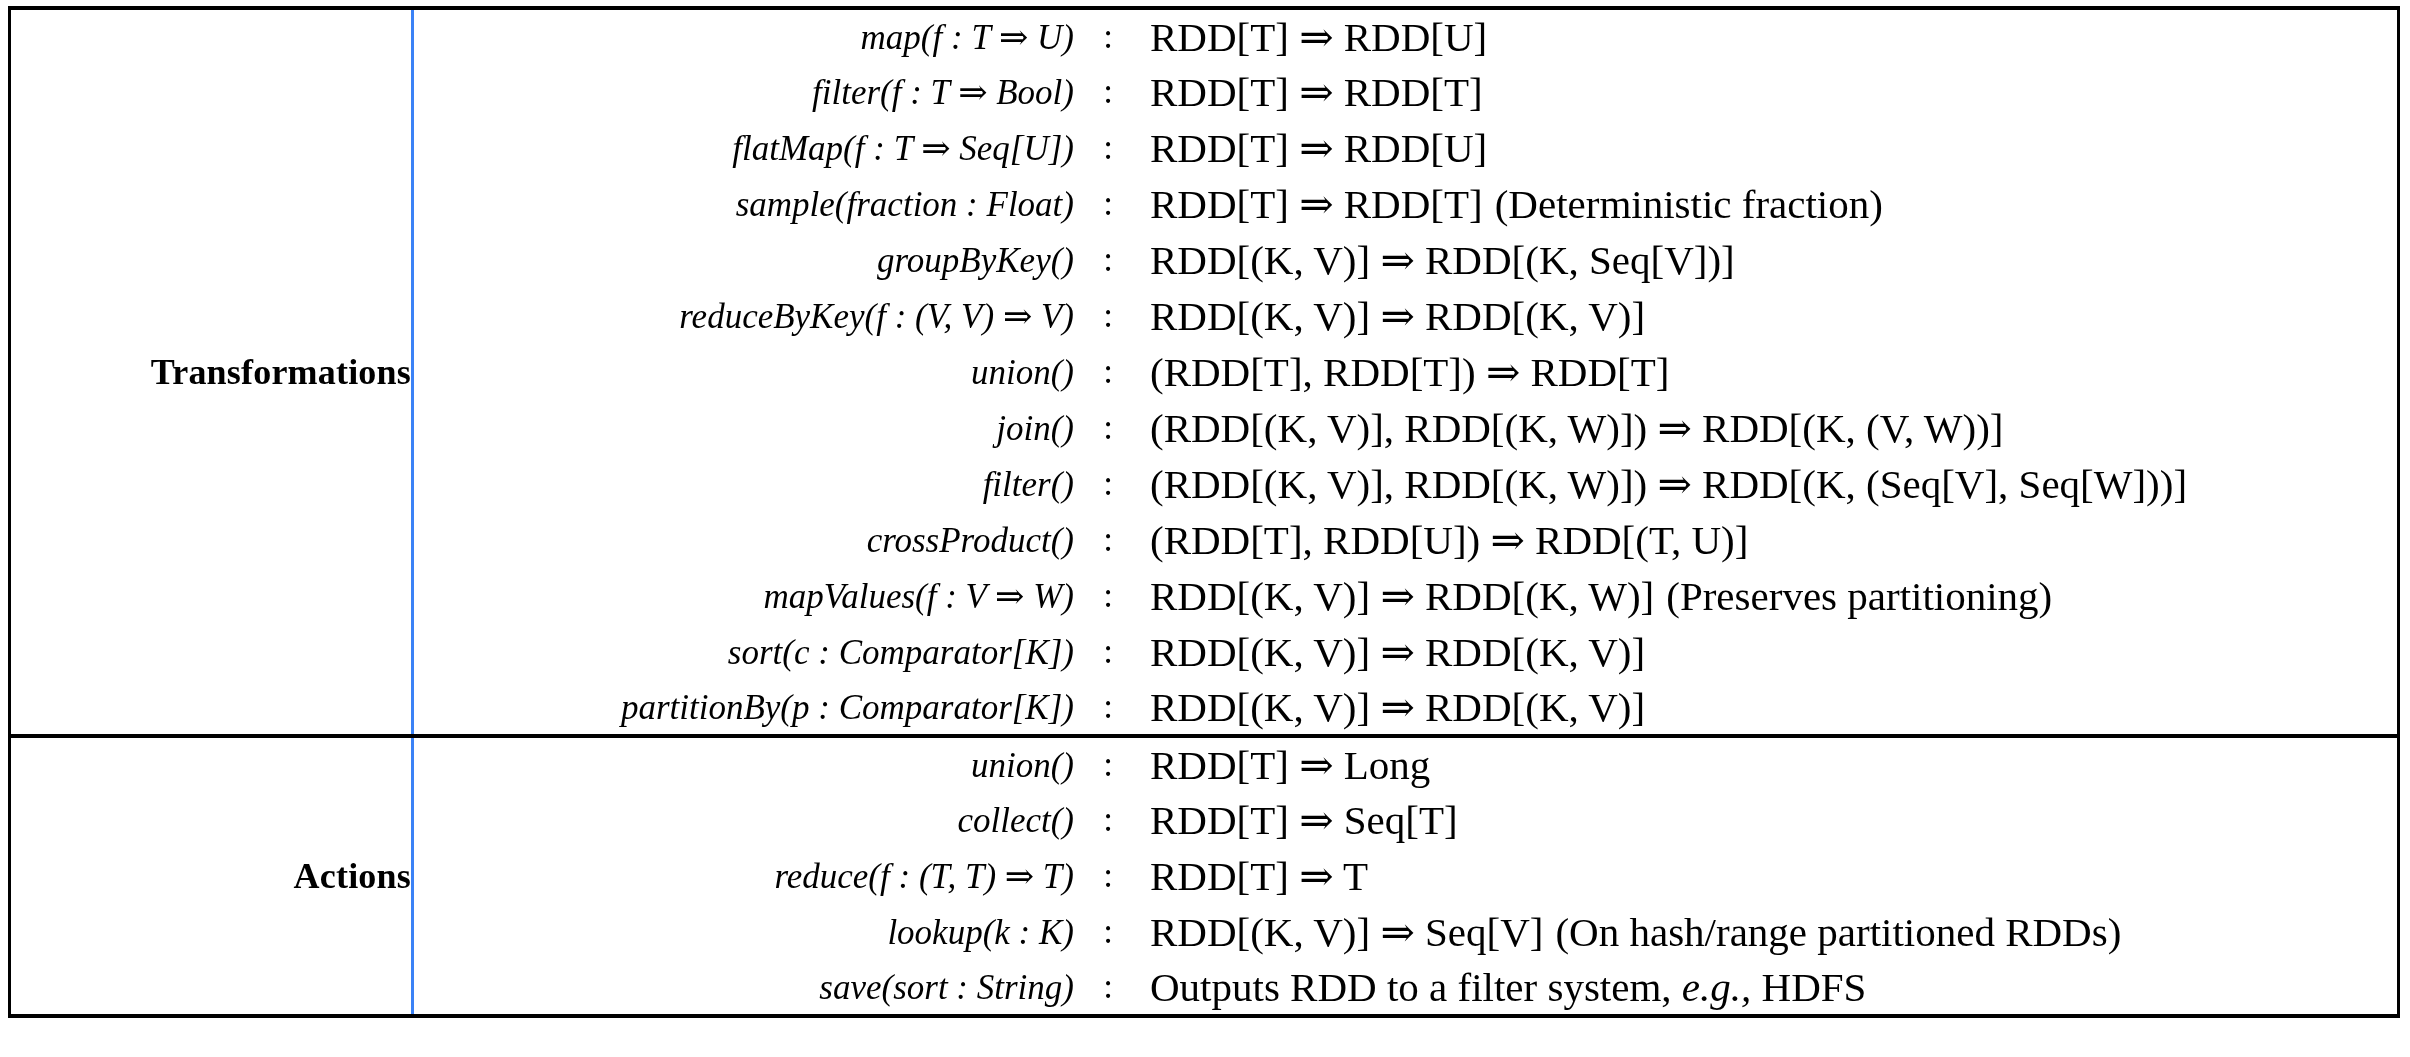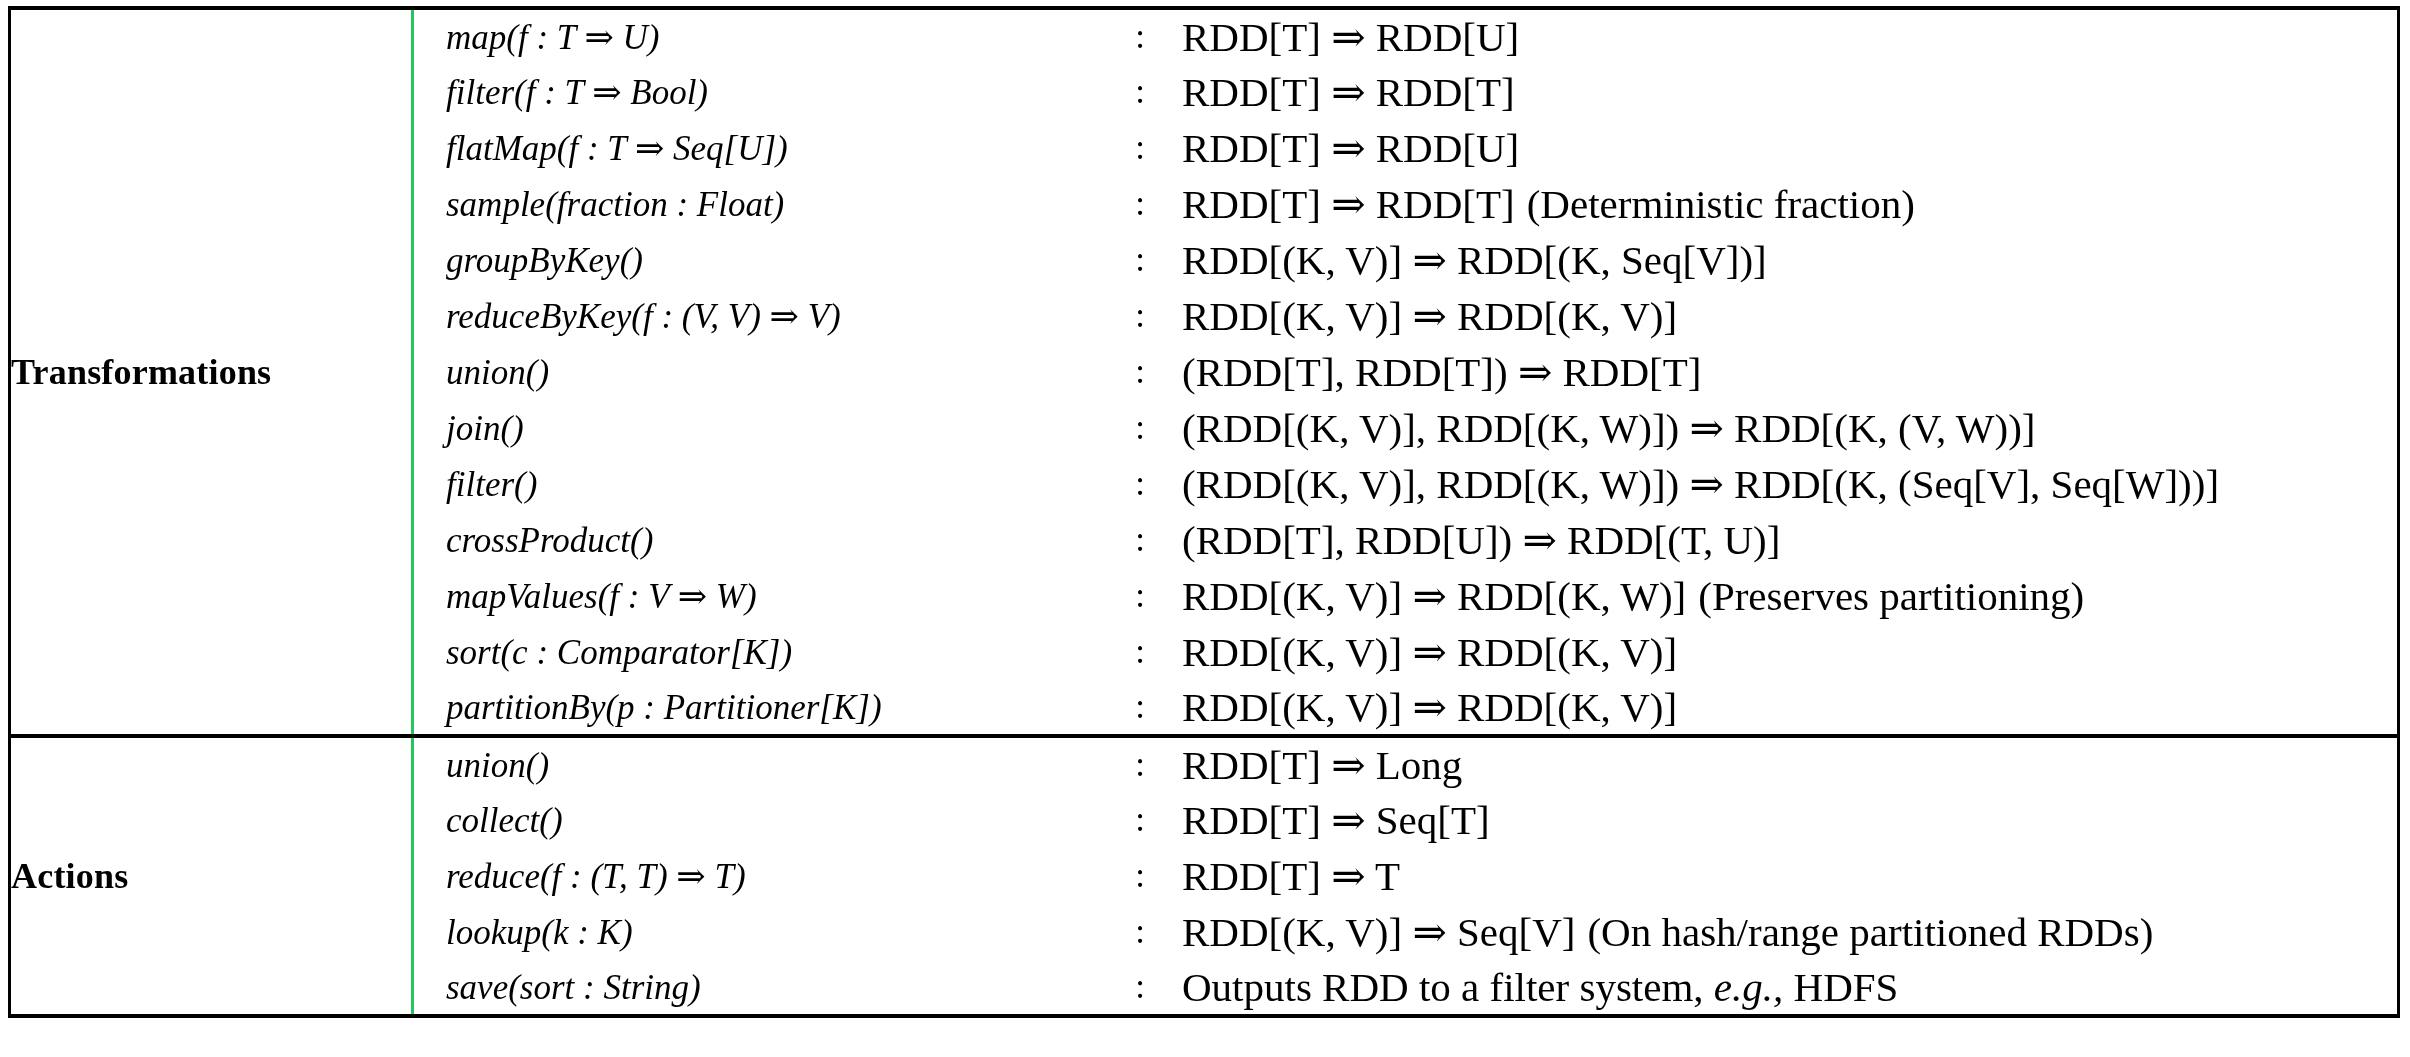--- a/index.html
+++ b/index.html
@@ -49,37 +49,37 @@
   }
 
   td {
     padding: 0;
     vertical-align: middle;
   }
 
   
   td.category {
     width: 400px;
-    border-right: 3px solid #22c55e;
-    text-align: left;
+    border-right: 3px solid #3b82f6;
+    text-align: right;
     font-weight: bold;
     font-size: 36px;
     letter-spacing: 0.2px;
     white-space: nowrap;
   }
 
   
   td.signature {
     width: 660px;
+    text-align: right;
     font-size: 35px;
     font-style: italic;
     white-space: nowrap;
     padding-right: 2px;
     line-height: 1.0;
-    padding-left: 32px;
   }
 
   
   td.colon {
     width: 64px;
     text-align: center;
     font-size: 35px;
     font-style: normal;
   }
 
@@ -179,21 +179,21 @@
         <td class="typesig"><span>RDD[(K, V)] ⇒ RDD[(K, W)]</span><span class="note">(Preserves partitioning)</span></td>
       </tr>
 
       <tr class="api-row">
         <td class="signature">sort(c : Comparator[K])</td>
         <td class="colon">:</td>
         <td class="typesig">RDD[(K, V)] ⇒ RDD[(K, V)]</td>
       </tr>
 
       <tr class="api-row">
-        <td class="signature">partitionBy(p : Partitioner[K])</td>
+        <td class="signature">partitionBy(p : Comparator[K])</td>
         <td class="colon">:</td>
         <td class="typesig">RDD[(K, V)] ⇒ RDD[(K, V)]</td>
       </tr>
     </tbody>
 
     <tbody class="section second">
 
       <tr class="api-row">
         <td class="category" rowspan="5">Actions</td>
         <td class="signature">union()</td>

